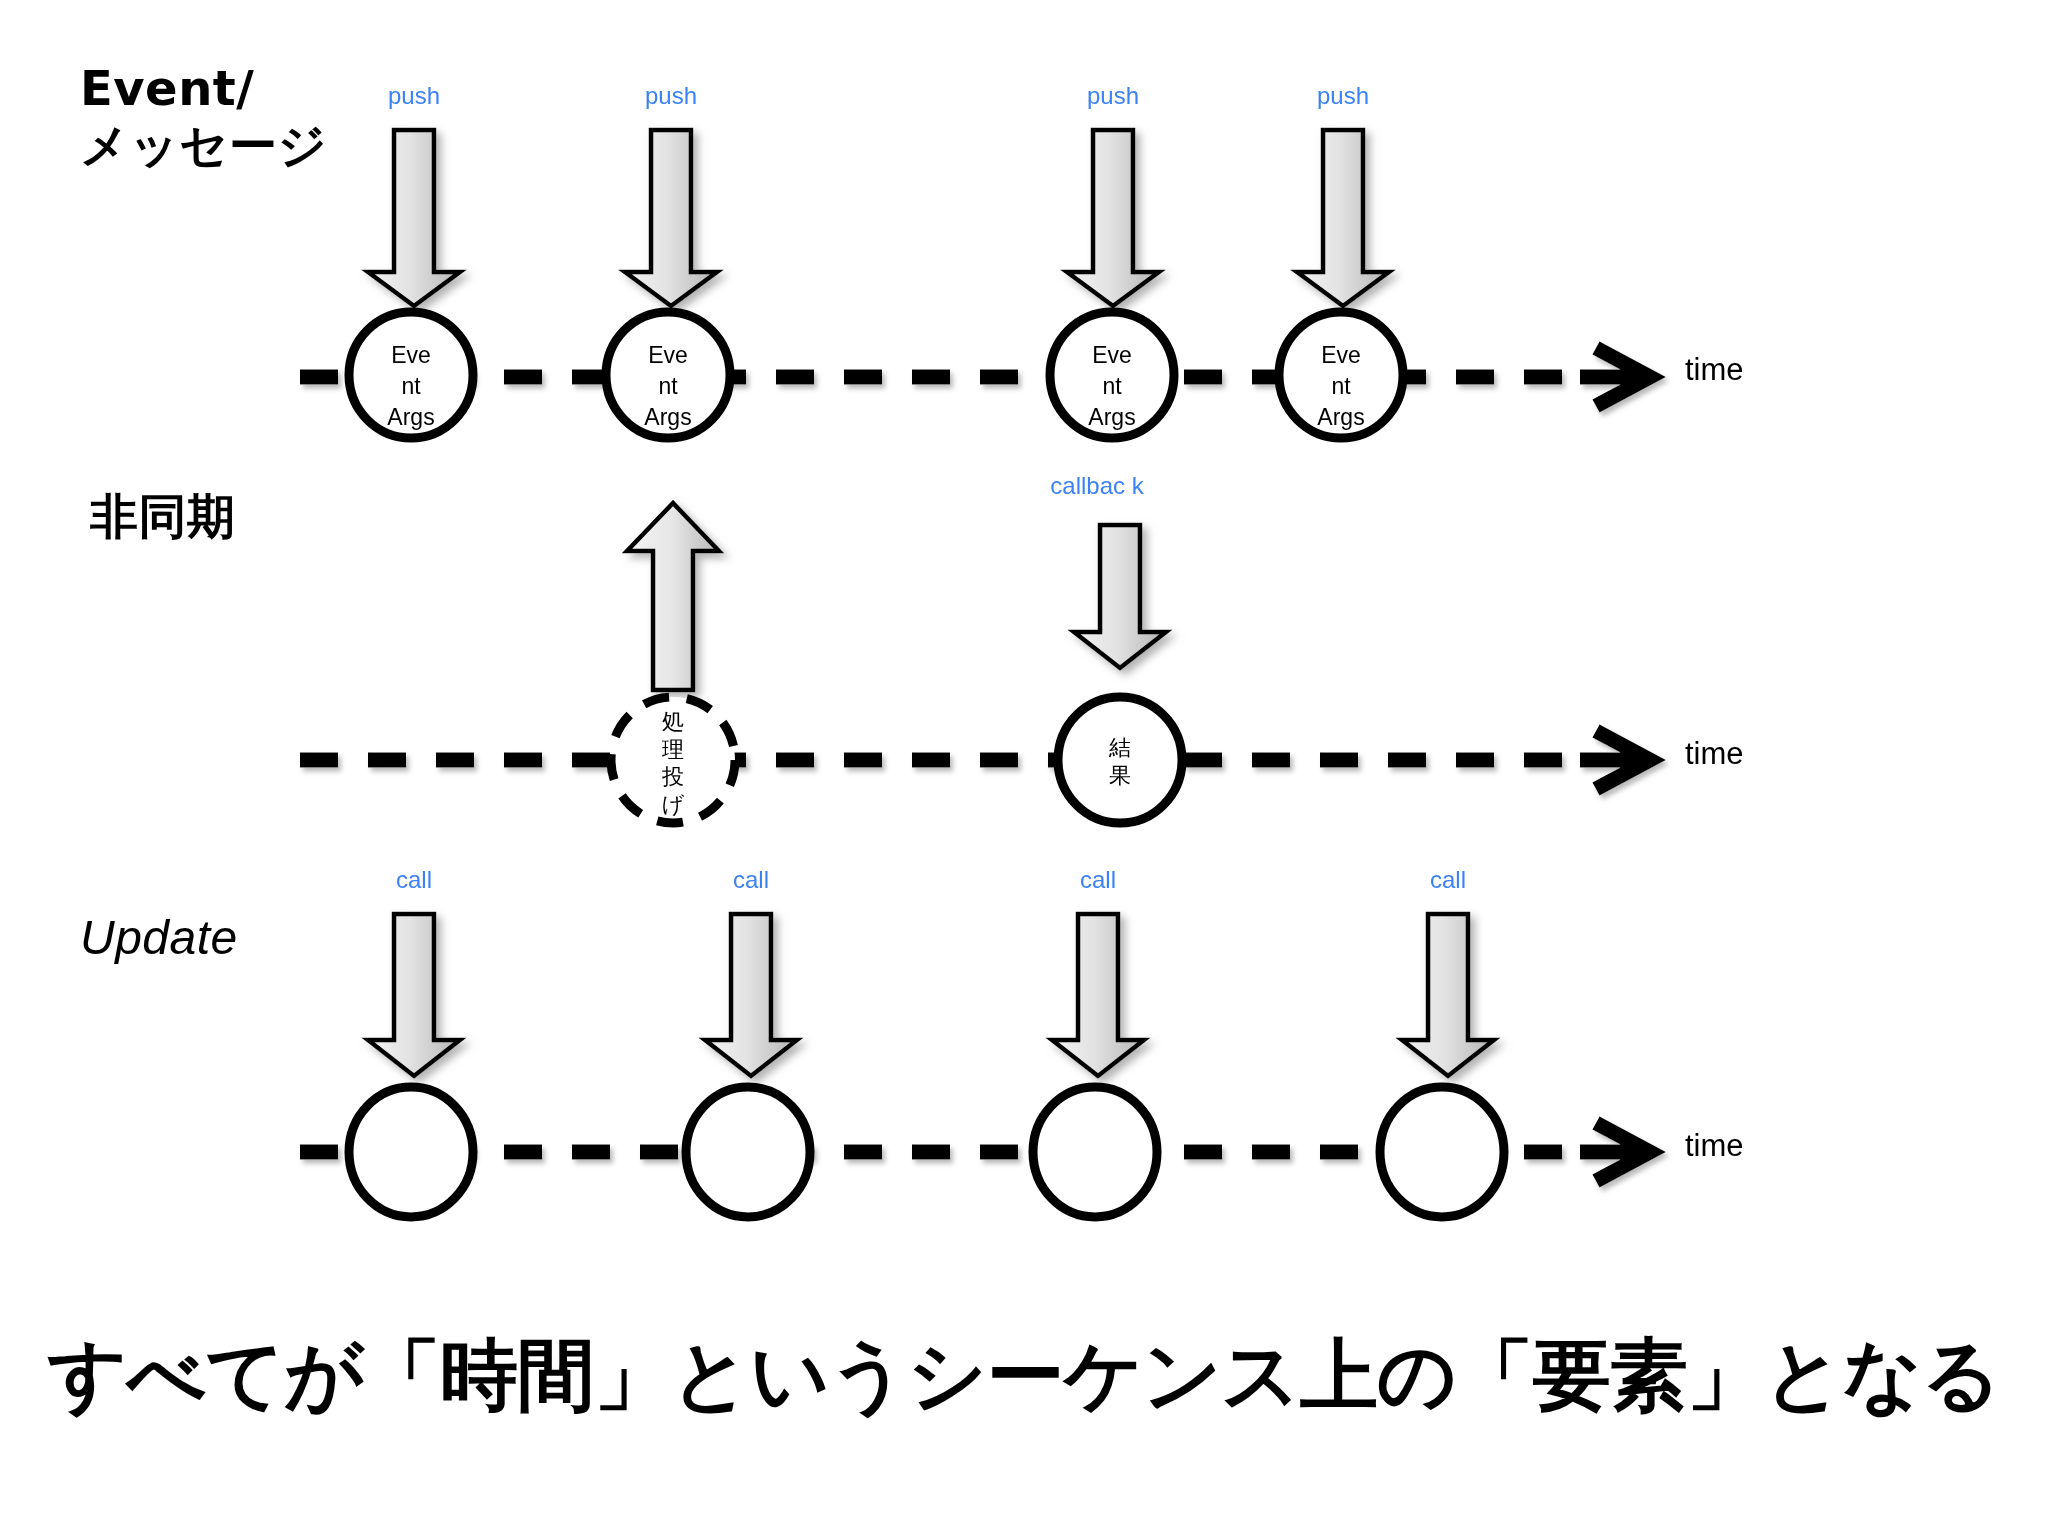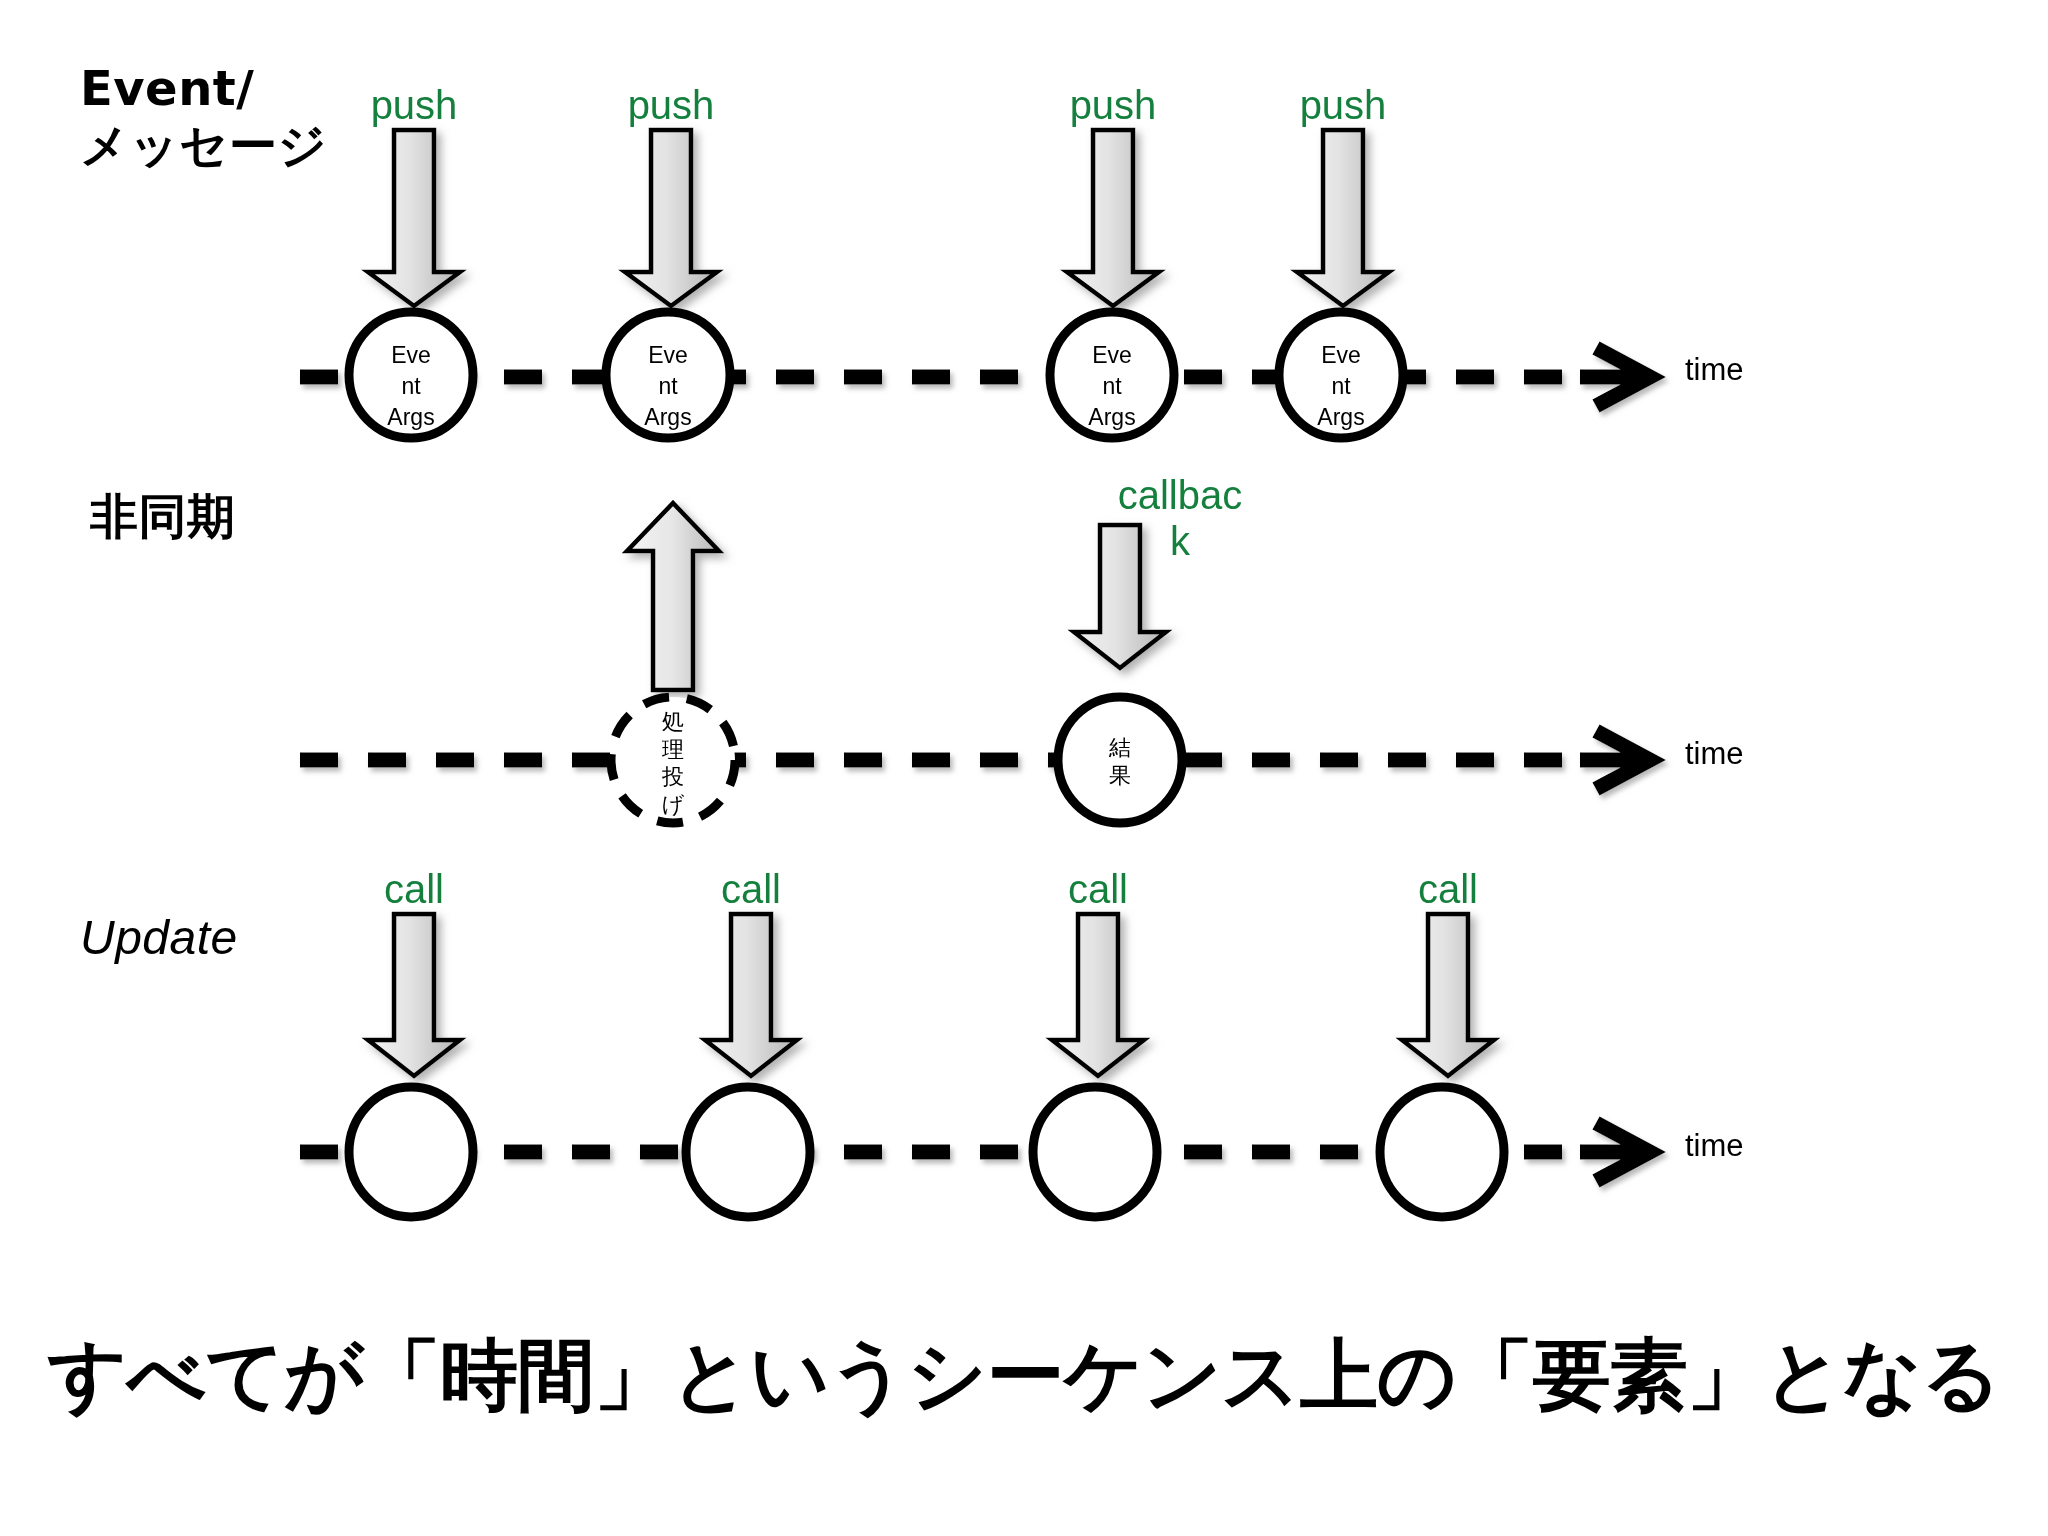--- a/index.html
+++ b/index.html
@@ -32,23 +32,23 @@
     font-weight: 600;
   }
   .time-label {
     position: absolute;
     font-size: 31px;
     color: #000;
     font-family: "Liberation Sans", "DejaVu Sans", sans-serif;
   }
   .arrow-label {
     position: absolute;
-    font-size: 40px;
+    font-size: 24px;
     text-align: center;
-    color: #15803d;
+    color: #3b82f6;
     font-family: "Liberation Sans", "DejaVu Sans", sans-serif;
     line-height: 1.15;
   }
   .node-text {
     position: absolute;
     text-align: center;
     font-size: 23px;
     line-height: 1.35;
     color: #000;
     font-family: "Liberation Sans", "DejaVu Sans", sans-serif;
@@ -190,21 +190,21 @@
   <div class="node-text" style="left:608px; top:332px; width:120px;">Eve
 nt
 Args</div>
   <div class="node-text" style="left:1052px; top:332px; width:120px;">Eve
 nt
 Args</div>
   <div class="node-text" style="left:1281px; top:332px; width:120px;">Eve
 nt
 Args</div>
 
-  <div class="arrow-label" style="left:1105px; top:472px; width:150px;">callbac
+  <div class="arrow-label" style="left:1022px; top:472px; width:150px;">callbac
 k</div>
 
   <div class="node-text jp" style="left:613px; top:700px; width:120px;">処
 理
 投
 げ</div>
 
   <div class="node-text jp" style="left:1060px; top:726px; width:120px;">結
 果</div>
 

